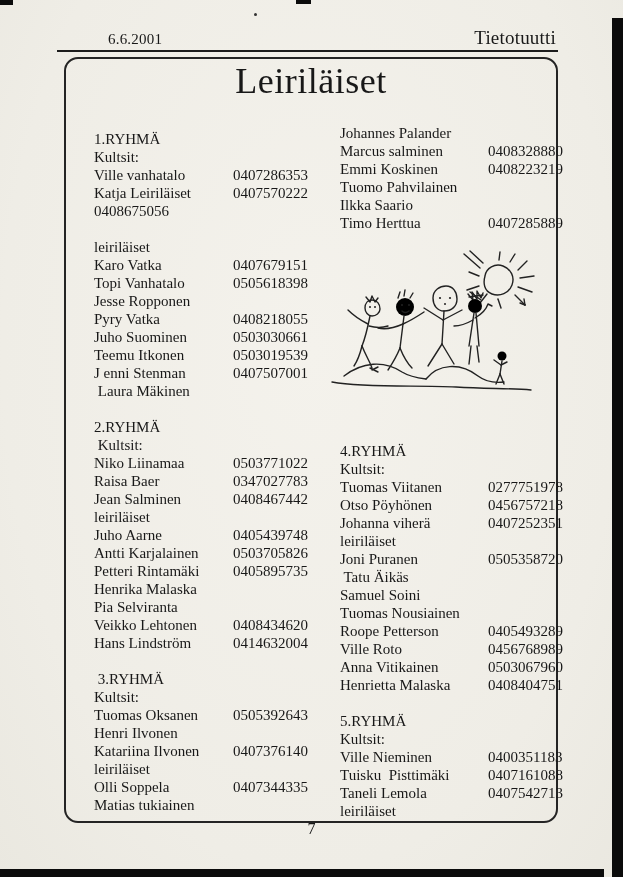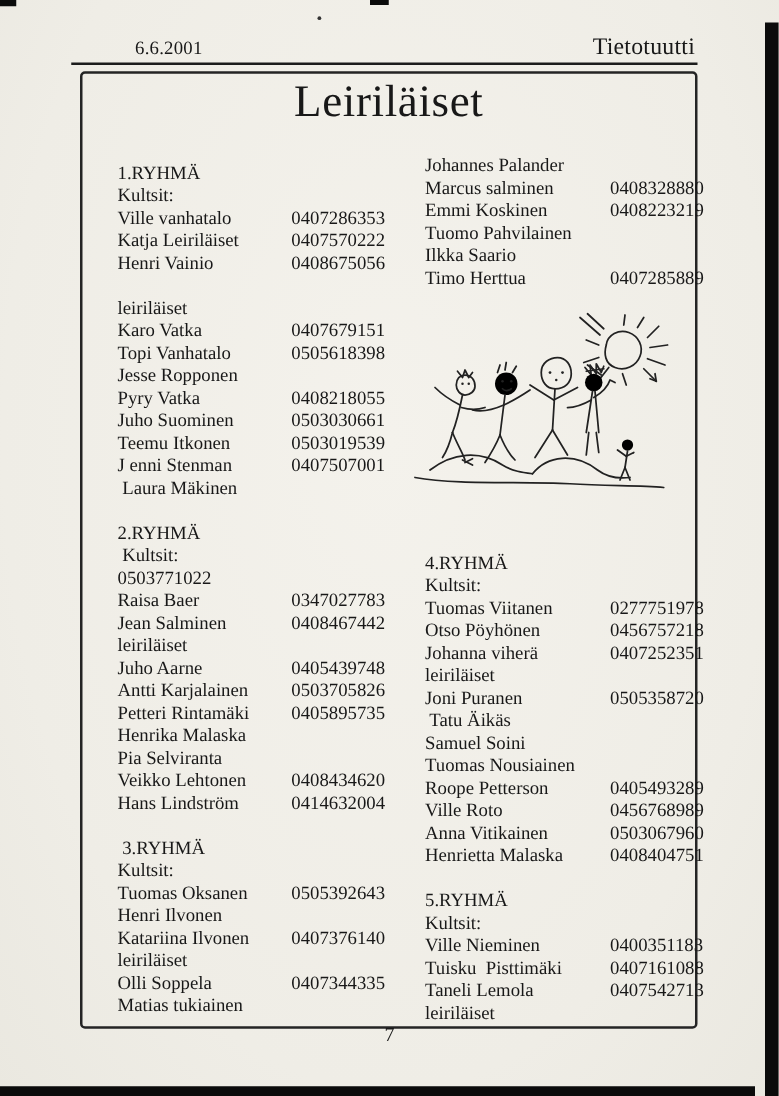--- a/index.html
+++ b/index.html
@@ -34,21 +34,21 @@
   .masthead{
     position:absolute;right:67px;top:27px;
     font-size:19px;letter-spacing:.2px;
   }
   .rule{
     position:absolute;left:57px;top:50px;width:501px;height:2px;
     background:#1c1c1c;
   }
   .content-box{
     position:absolute;left:64px;top:57px;width:490px;height:762px;
-    border:2px solid #242424;border-radius:4px;
+    border:2px solid #242424;border-radius:14px;
   }
   .title{
     position:absolute;left:0;top:1px;width:100%;
     text-align:center;font-size:36px;letter-spacing:.5px;
   }
   .col{position:absolute;margin-left:16px;}
   .col-left{left:12px;top:71px;width:235px;}
   .col-right-top{left:258px;top:65px;width:230px;}
   .col-right-bottom{left:258px;top:383px;width:230px;}
   .row{display:flex;height:18px;font-size:15px;line-height:18px;}
@@ -97,21 +97,20 @@
         </div>
         <div class="row">
           <span class="name">Ville vanhatalo</span>
           <span class="phone">0407286353</span>
         </div>
         <div class="row">
           <span class="name">Katja Leiriläiset</span>
           <span class="phone">0407570222</span>
         </div>
         <div class="row">
-          <span class="name">Henri Vainio</span>
           <span class="phone">0408675056</span>
         </div>
         <div class="row">
           <span class="name"></span>
           <span class="phone"></span>
         </div>
         <div class="row bold">
           <span class="name">leiriläiset</span>
           <span class="phone"></span>
         </div>
@@ -153,20 +152,21 @@
         </div>
         <div class="row">
           <span class="name">2.RYHMÄ</span>
           <span class="phone"></span>
         </div>
         <div class="row bold">
           <span class="name"> Kultsit:</span>
           <span class="phone"></span>
         </div>
         <div class="row">
+          <span class="name">Niko Liinamaa</span>
           <span class="phone">0503771022</span>
         </div>
         <div class="row">
           <span class="name">Raisa Baer</span>
           <span class="phone">0347027783</span>
         </div>
         <div class="row">
           <span class="name">Jean Salminen</span>
           <span class="phone">0408467442</span>
         </div>

